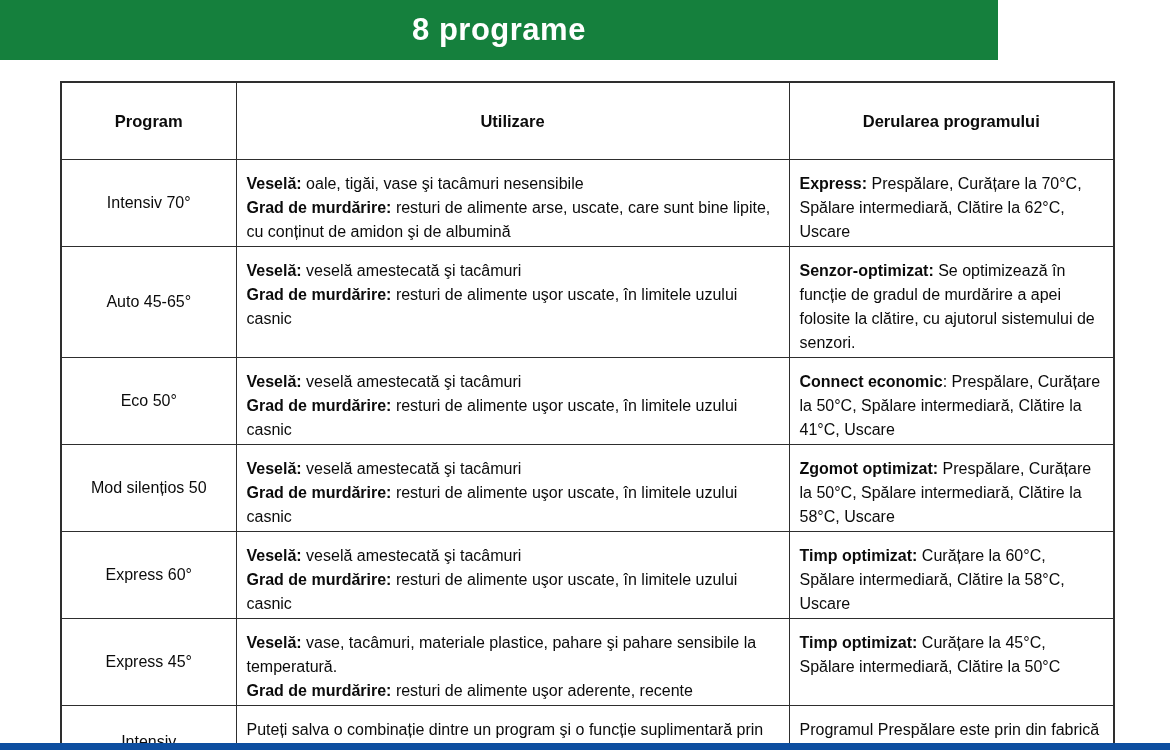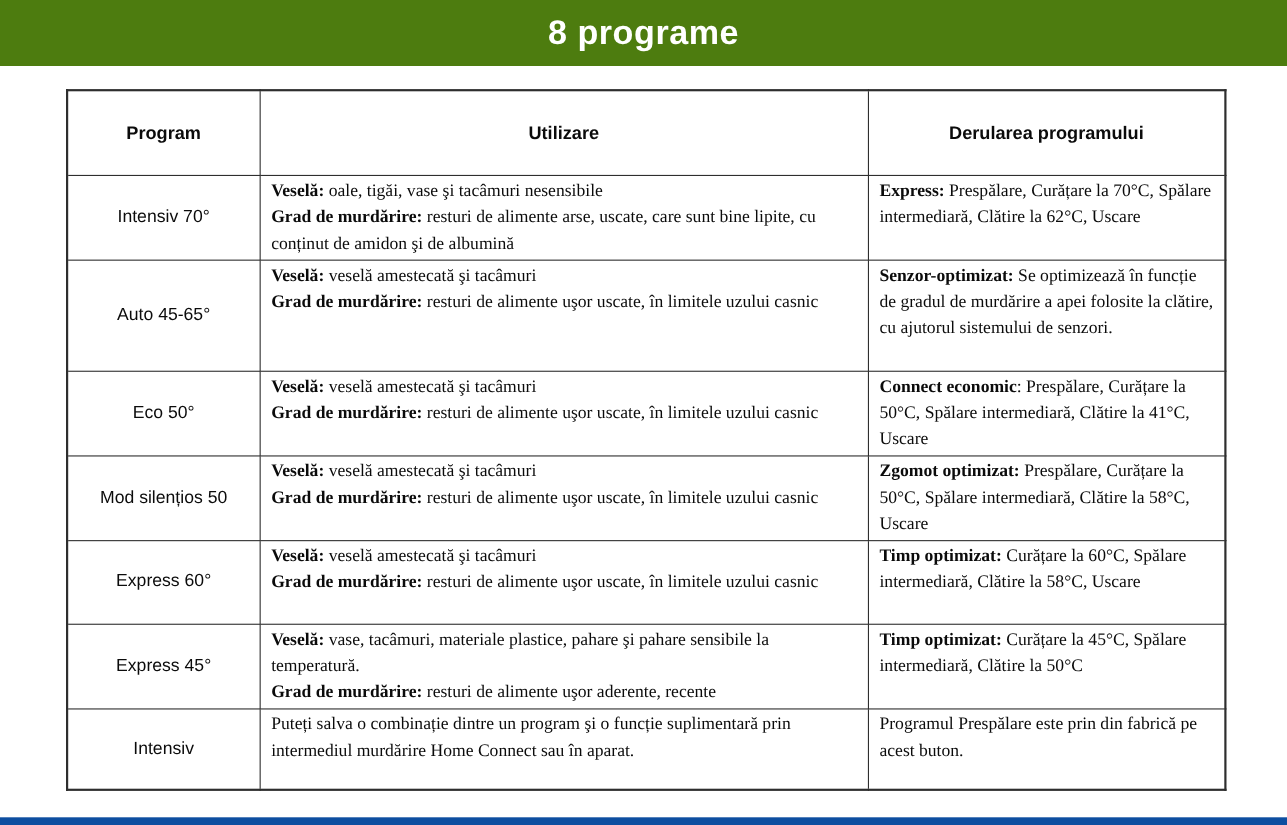--- a/index.html
+++ b/index.html
@@ -5,22 +5,22 @@
   * { box-sizing: border-box; margin: 0; padding: 0; }
   html, body {
     width: 1170px; height: 750px;
     background: #ffffff;
     font-family: "Liberation Sans", sans-serif;
     position: relative;
     overflow: hidden;
   }
   .header-bar {
     position: absolute; top: 0; left: 0;
-    width: 1170px; height: 60px;
-    background: #4d7c0f;
+    width: 998px; height: 60px;
+    background: #15803d;
     display: flex; align-items: center; justify-content: center;
   }
   .header-bar h1 {
     color: #ffffff;
     font-size: 31px;
     font-weight: bold;
     letter-spacing: 0.5px;
   }
   .footer-bar {
     position: absolute; bottom: 0; left: 0;
@@ -53,22 +53,21 @@
     height: 77px;
     font-size: 16.5px;
   }
   td.program-cell {
     text-align: center;
     vertical-align: middle;
     padding: 4px 4px;
   }
   td.use-cell, td.flow-cell {
     vertical-align: top;
-    padding: 2px 8px 2px 10px;
-    font-family: Liberation Serif, serif;
+    padding: 12px 8px 2px 10px;
   }
   td.use-center {
     vertical-align: middle;
     text-align: center;
     font-weight: bold;
     padding: 0 8px;
   }
   .b { font-weight: bold; }
   tr.h-75  { height: 75px; }
   tr.h-101 { height: 101px; }

